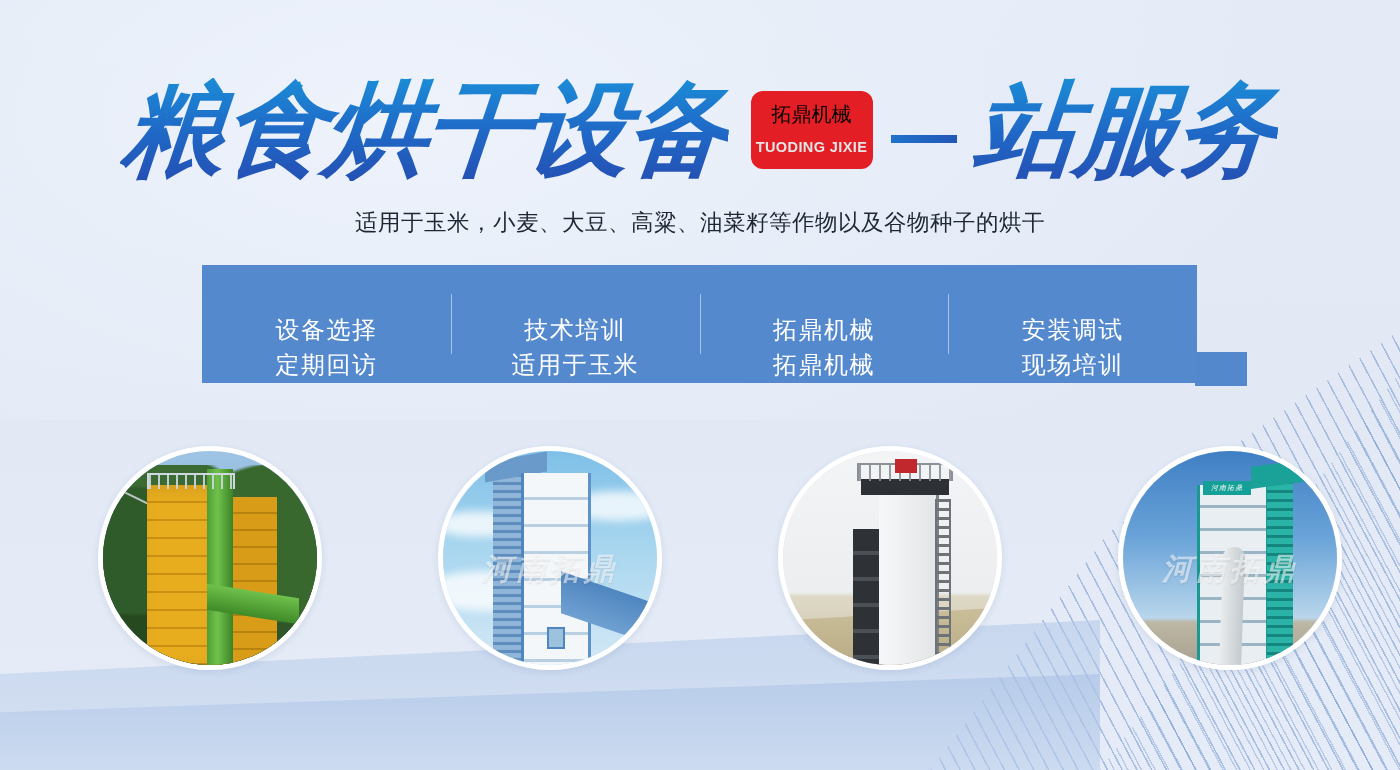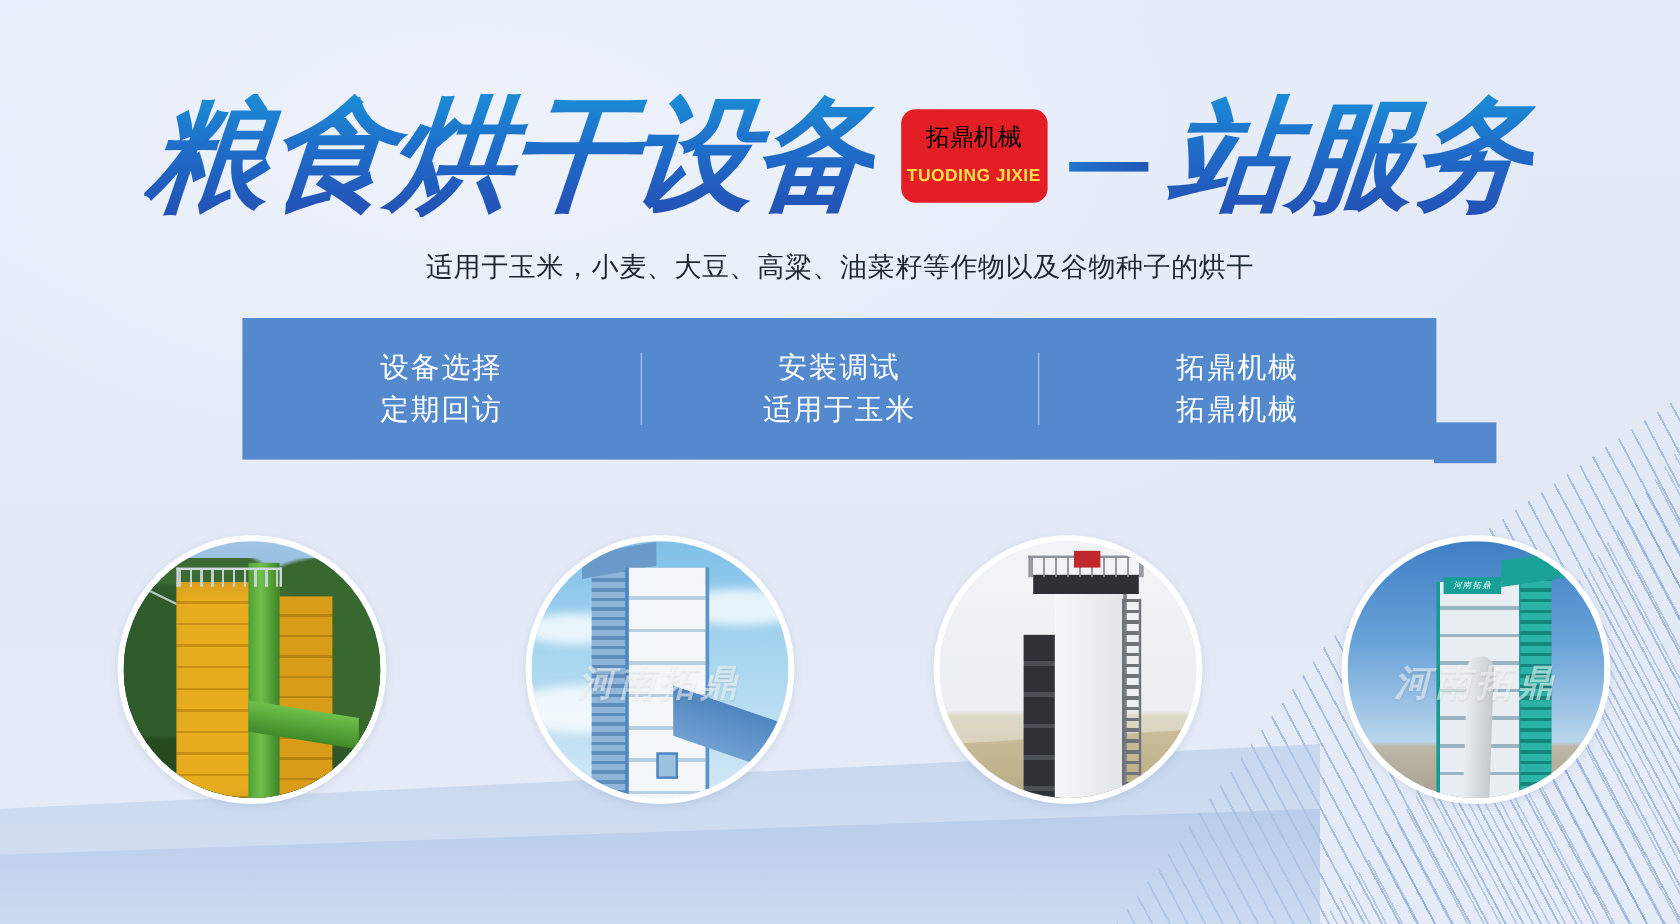--- a/index.html
+++ b/index.html
@@ -104,21 +104,21 @@
     align-items:center; justify-content:center;
     flex:0 0 auto;
     margin:0 6px;
   }
   .logo-cn {
     color:#000000; font-size:20px; font-weight:normal;
     letter-spacing:0px; line-height:1.05;
     font-family:"DejaVu Sans","Liberation Sans",sans-serif;
   }
   .logo-en {
-    color:#fde047; font-size:14.5px; font-weight:bold;
+    color:#e5e5e5; font-size:14.5px; font-weight:bold;
     letter-spacing:0.4px; margin-top:14px;
     font-family:"Liberation Sans",sans-serif;
   }
 
   .dash {
     width:66px; height:8px;
     background:linear-gradient(90deg,#1f73cc,#2357b6);
     margin:18px 10px 0 12px;
     flex:0 0 auto;
   }
@@ -138,21 +138,21 @@
     position:absolute;
     left:202px; top:265px;
     width:995px; height:118px;
     background:#5489cd;
     display:flex;
     align-items:center;
   }
   .service-col {
     flex:1 1 0;
     display:flex; flex-direction:column;
-    align-items:center; justify-content:center;
+    align-items:center; justify-content:flex-end;
     position:relative;
     height:100%;
   }
   .service-col + .service-col::before {
     content:"";
     position:absolute; left:0; top:29px;
     width:1px; height:60px;
     background:rgba(255,255,255,0.5);
   }
   .service-line {
@@ -348,26 +348,30 @@
   </div>
 
   <div class="subtitle">适用于玉米，小麦、大豆、高粱、油菜籽等作物以及谷物种子的烘干</div>
 
   <div class="service-bar">
     <div class="service-col">
       <span class="service-line">设备选择</span>
       <span class="service-line">定期回访</span>
     </div>
     <div class="service-col">
-      <span class="service-line">安装调试</span>
+      <span class="service-line">技术培训</span>
       <span class="service-line">适用于玉米</span>
     </div>
     <div class="service-col">
       <span class="service-line">拓鼎机械</span>
       <span class="service-line">拓鼎机械</span>
+    </div>
+    <div class="service-col">
+      <span class="service-line">安装调试</span>
+      <span class="service-line">现场培训</span>
     </div>
   </div>
 
   <div class="photos">
 
     <div class="photo" id="photo-1">
       <div class="scene">
         <div class="trees"></div>
         <div class="wire"></div>
         <div class="tower-y"></div>

